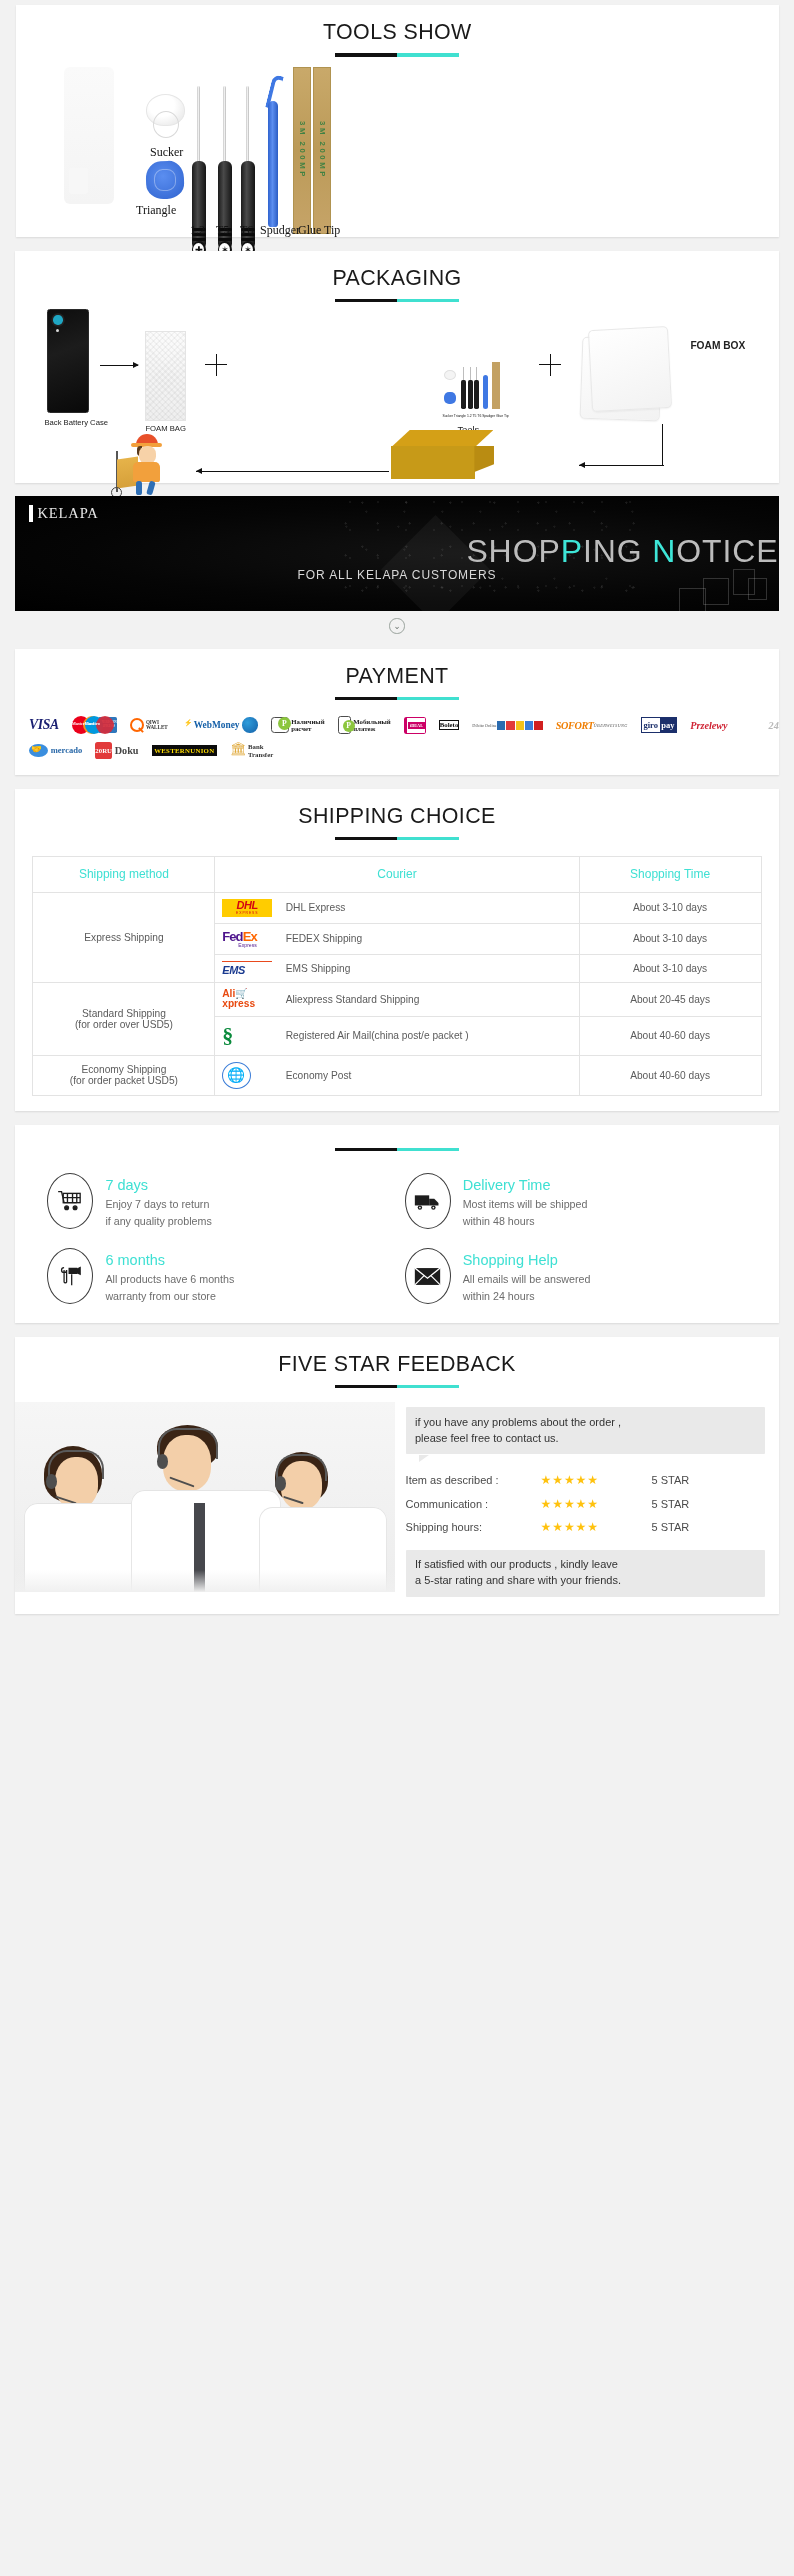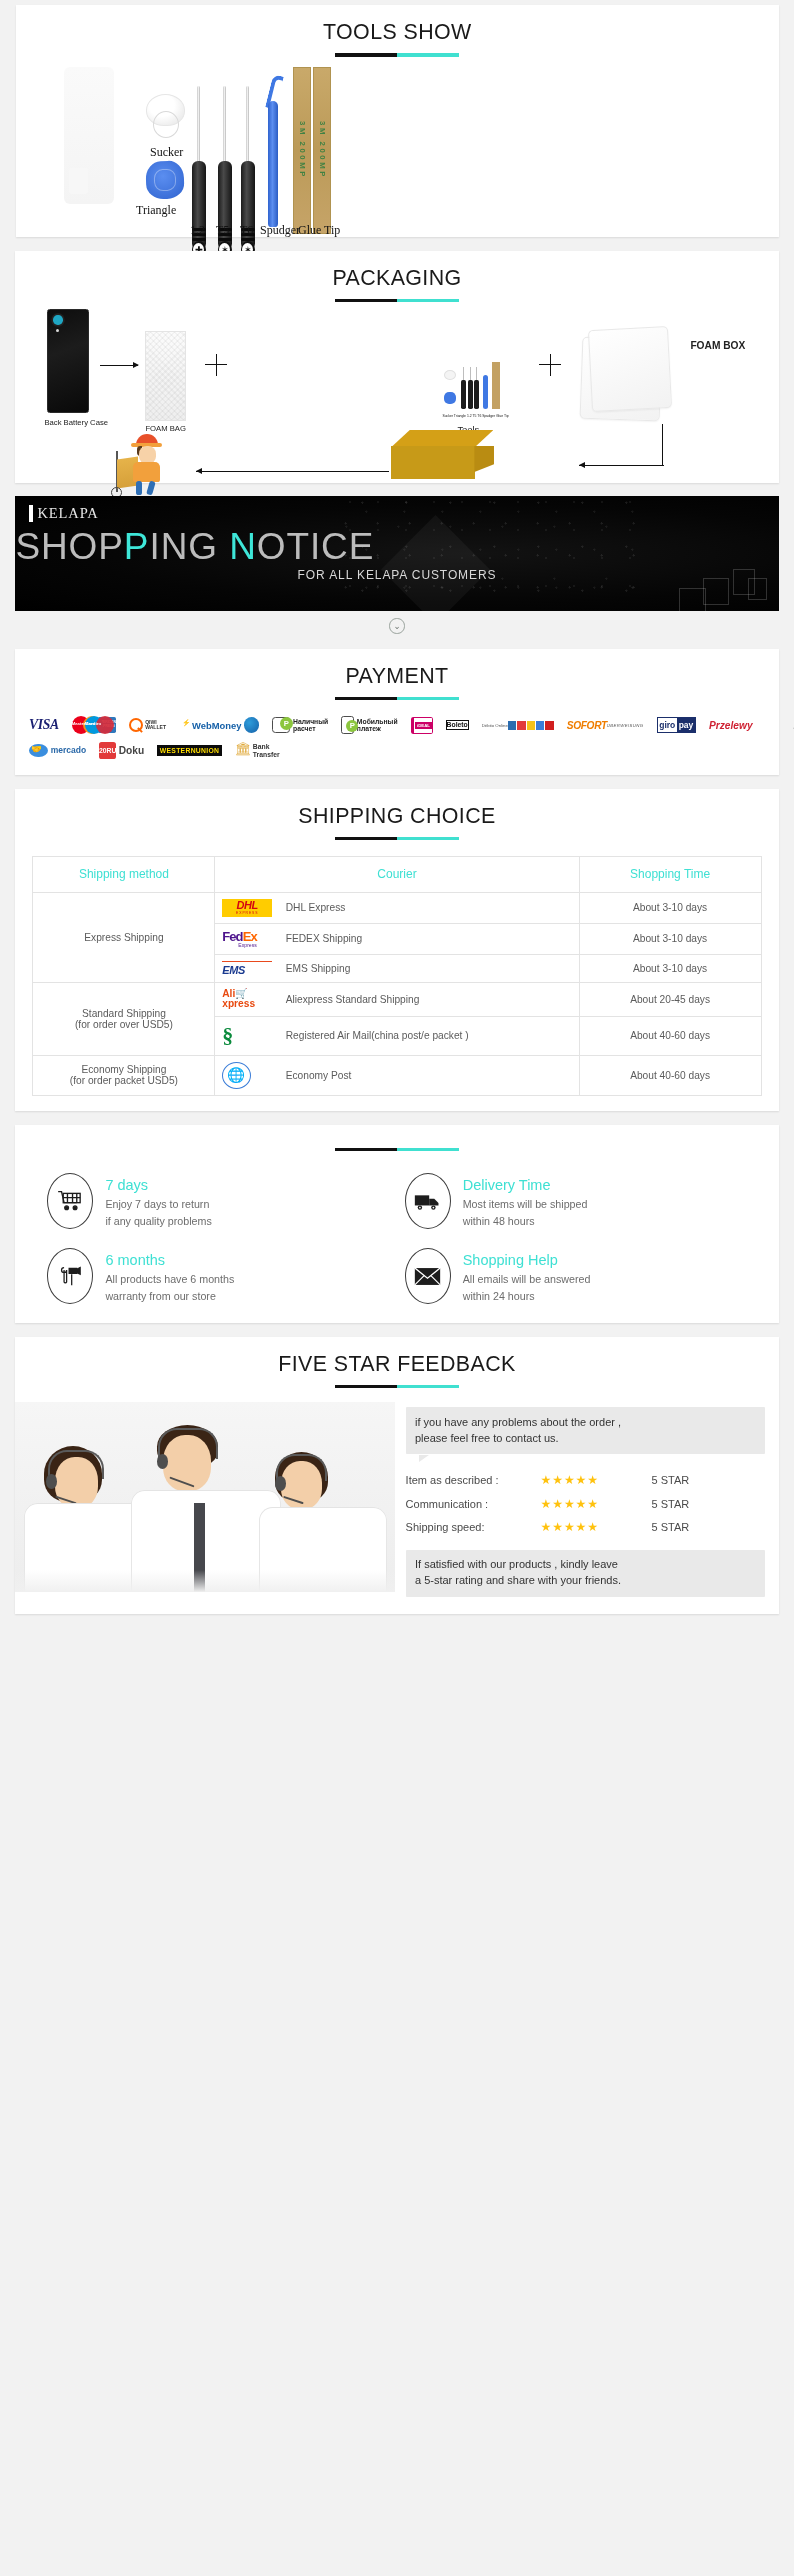--- a/index.html
+++ b/index.html
@@ -350,22 +350,22 @@
     background: rgba(255,255,255,0.045);
     transform: rotate(45deg);
   }
   .brand {
     position: absolute; left: 13.7px; top: 8.5px;
     font-size: 14.5px; letter-spacing: 0.9px; color: #e8e8e8;
     font-family: "Liberation Serif", serif;
     border-left: 4.3px solid #ffffff; padding-left: 4.3px;
   }
   .notice-title {
-    position: absolute; left: 0; right: 0; top: 30px;
-    text-align: left; font-size: 37px; letter-spacing: 0.9px;
+    position: absolute; left: 0; right: 0; top: 37px;
+    text-align: right; font-size: 32px; letter-spacing: 0.9px;
     color: #bcbcbc; font-weight: 400;
   }
   .notice-title b { color: #3ee6d8; font-weight: 400; }
   .notice-sub {
     position: absolute; left: 0; right: 0; top: 72px;
     text-align: center; font-size: 12px; letter-spacing: 0.9px; color: #d8d8d8;
   }
   .banner .sq { position: absolute; border: 0.9px solid rgba(255,255,255,0.18); }
   .sqa { right: 24px; top: 73px; width: 22px; height: 26px; }
   .sqb { right: 50px; top: 82px; width: 26px; height: 27px; }
@@ -380,21 +380,21 @@
     width: 15.4px; height: 15.4px; border: 0.9px solid #9aa39d; border-radius: 50%;
     display: flex; align-items: center; justify-content: center;
     font-size: 8.5px; color: #6b736e; line-height: 1;
   }
 
   
   .pay-card { padding-bottom: 13.7px; }
   .pay-rows { margin: 13.7px 13.7px 0 13.7px; }
   .pay-row { display: flex; align-items: center; flex-wrap: nowrap; gap: 13px; height: 22px; }
   .pay-row + .pay-row { margin-top: 3.4px; }
-  .pm { display: flex; align-items: center; white-space: nowrap; }
+  .pm { display: flex; align-items: center; white-space: nowrap; font-family: Liberation Serif, serif; }
 
   .visa { font-family:"Liberation Serif",serif; font-style: italic; font-weight: bold; font-size: 13.7px; color: #1a1f71; letter-spacing: -0.4px; }
   .mc { position: relative; width: 29px; height: 18px; }
   .mc i { position: absolute; top: 0; width: 18px; height: 18px; border-radius: 50%; }
   .mc .r { left: 0; background: #eb001b; }
   .mc .y { left: 11px; background: #f79e1b; opacity: .92; }
   .mc b { position: absolute; left: 0; right: 0; top: 5.1px; text-align: center; font-size: 4.3px; color: #fff; z-index: 2; font-weight: bold; }
   .mo .r { background: #0099df; }
   .mo .y { background: #d62b3a; }
   .amex { width: 24px; height: 16px; background: #2e77bc; border-radius: 1.7px; display: flex; align-items: center; justify-content: center; color: #fff; font-size: 3.4px; text-align: center; line-height: 1.1; font-weight: bold; }
@@ -1028,21 +1028,21 @@
           <div class="rating-label">Item as described :</div>
           <div class="stars">★★★★★</div>
           <div class="rating-val">5 STAR</div>
         </div>
         <div class="rating-row">
           <div class="rating-label">Communication :</div>
           <div class="stars">★★★★★</div>
           <div class="rating-val">5 STAR</div>
         </div>
         <div class="rating-row">
-          <div class="rating-label">Shipping speed:</div>
+          <div class="rating-label">Shipping hours:</div>
           <div class="stars">★★★★★</div>
           <div class="rating-val">5 STAR</div>
         </div>
       </div>
 
       <div class="bubble">
         <div>If satisfied with our products ,  kindly leave</div>
         <div>a 5-star rating and share with your friends.</div>
       </div>
     </div>

